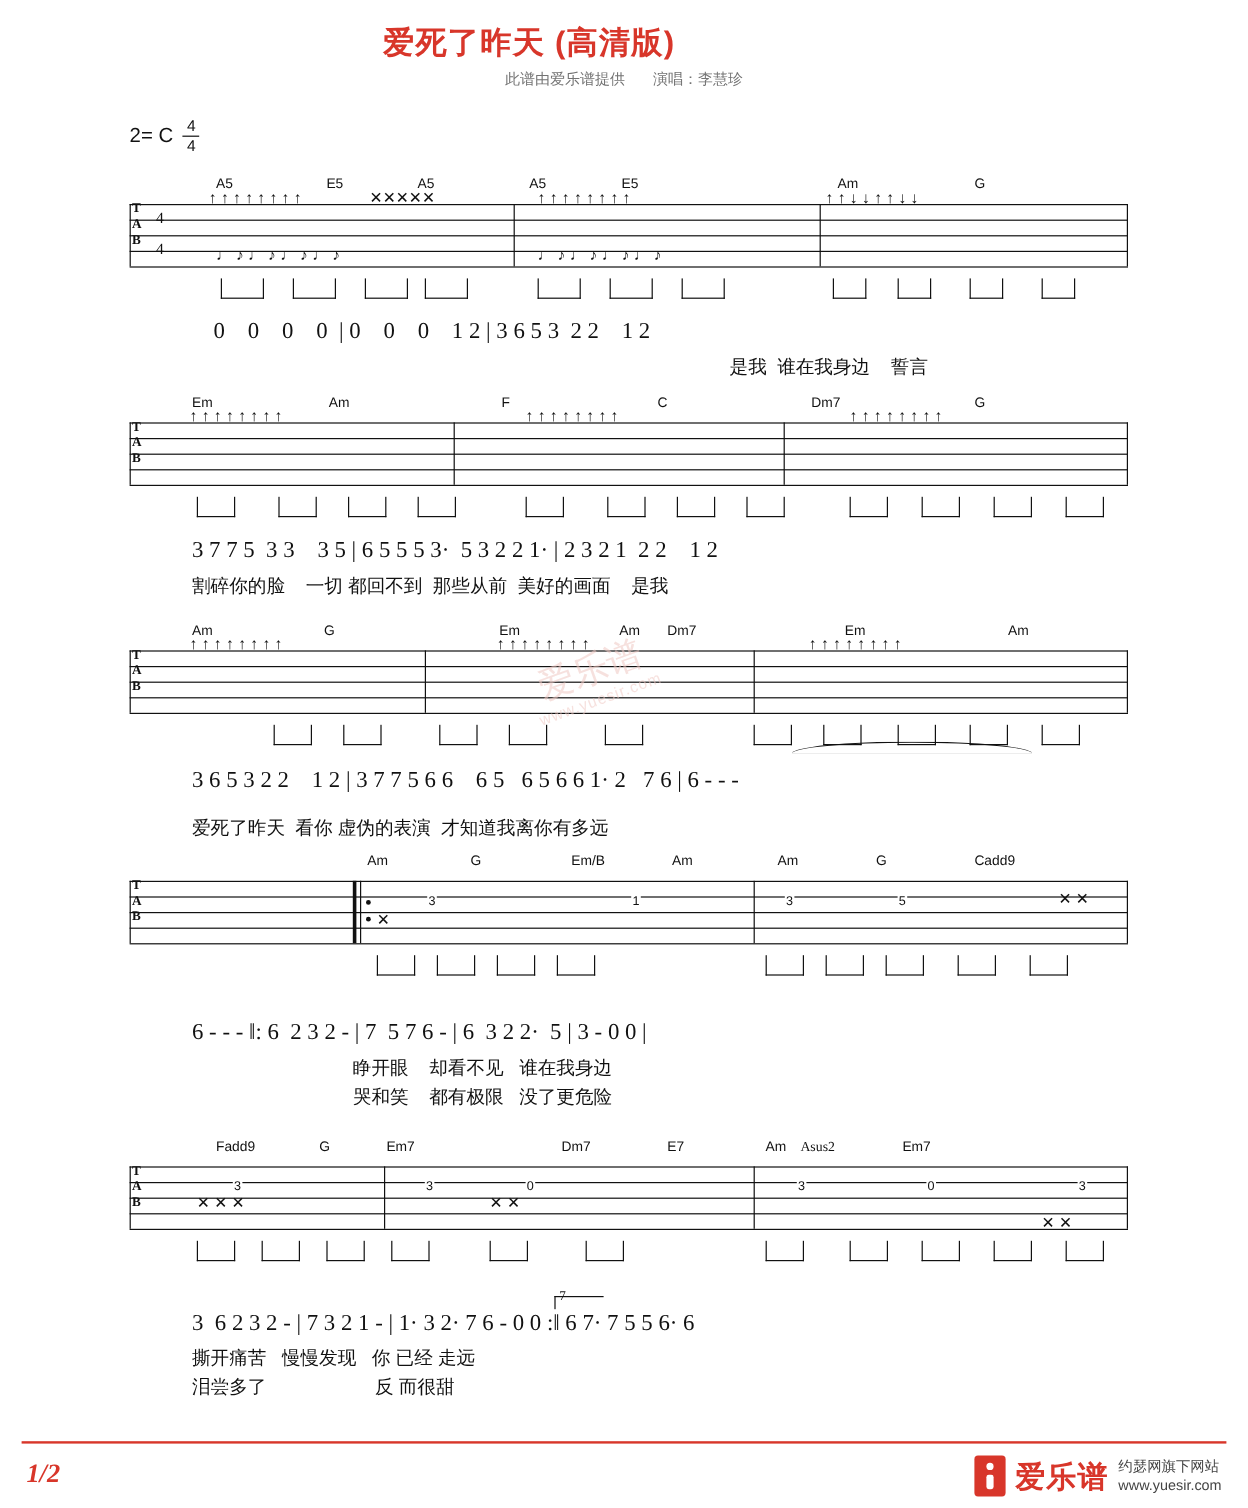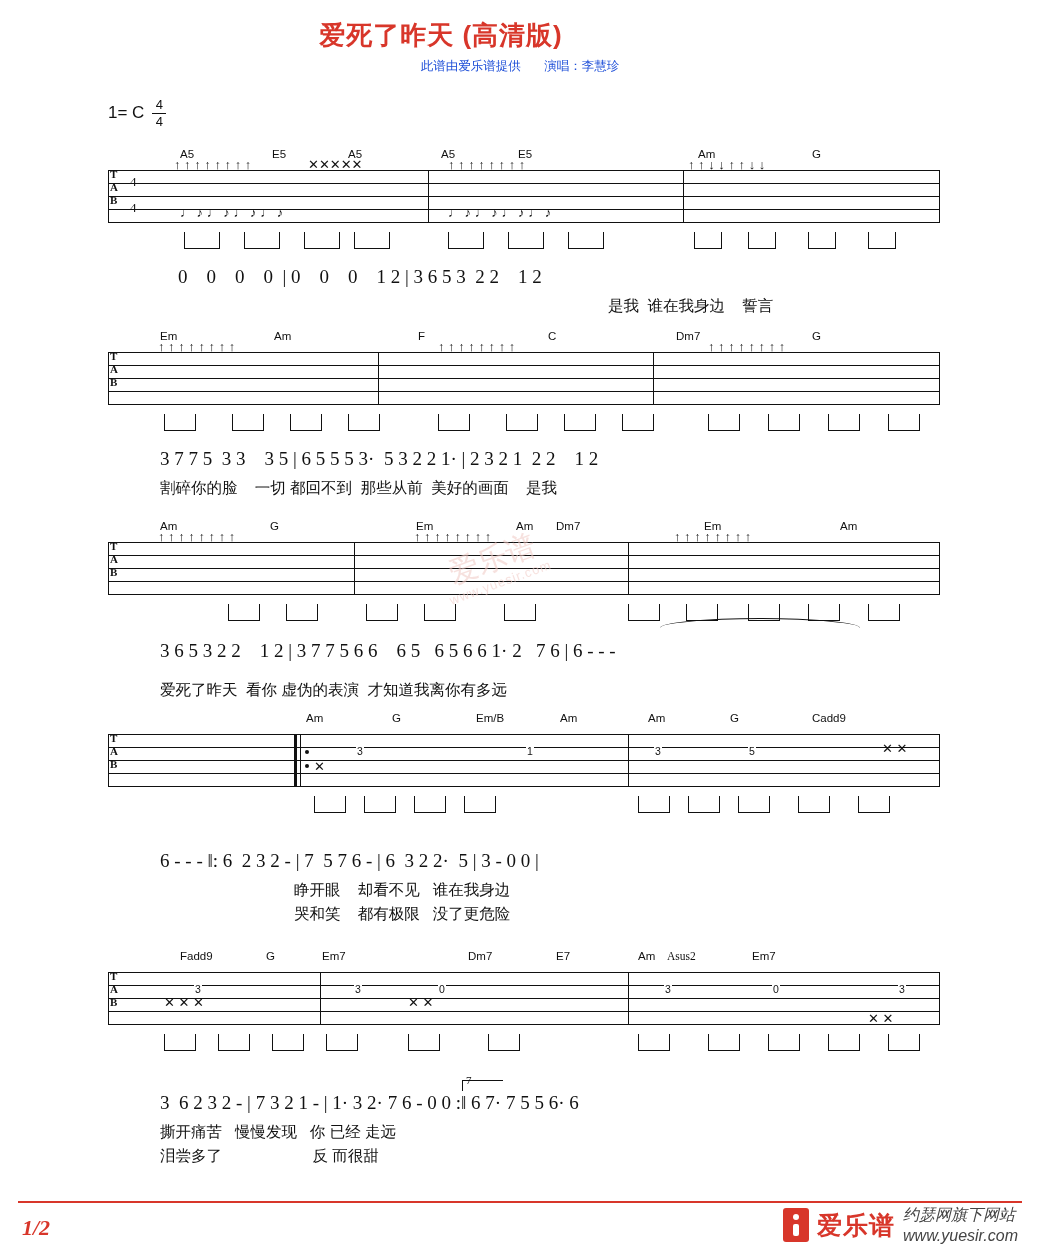--- a/index.html
+++ b/index.html
@@ -9,21 +9,21 @@
     color:#111;position:relative;overflow:hidden;
   }
   .sheet{position:absolute;inset:0;}
   
   .title{
     position:absolute;top:18px;left:0;width:882px;text-align:center;
     font-size:26px;font-weight:bold;color:#d8362a;letter-spacing:1px;
   }
   .subline{
     position:absolute;top:58px;left:0;width:1040px;text-align:center;
-    font-size:12.5px;color:#1d4ed8;
+    font-size:12.5px;color:#737373;
   }
   .subline span{margin:0 10px;}
   .keysig{
     position:absolute;left:108px;top:98px;font-size:17px;color:#111;
     display:flex;align-items:center;gap:6px;
   }
   .frac{display:inline-flex;flex-direction:column;align-items:center;
     font-size:13px;line-height:1.05;margin-left:2px;}
   .frac b{font-weight:normal;display:block;}
   .frac .bar{width:14px;height:1px;background:#111;margin:1px 0;}
@@ -70,36 +70,36 @@
   .pageno{
     position:absolute;left:22px;bottom:16px;font-size:22px;font-style:italic;
     font-weight:bold;color:#d8362a;font-family:"Liberation Serif",serif;
   }
   .footerline{position:absolute;left:18px;right:18px;bottom:54px;height:2px;background:#d8362a;}
   .brand{position:absolute;right:22px;bottom:10px;display:flex;align-items:center;gap:8px;}
   .brand .logo{width:26px;height:34px;background:#d8362a;border-radius:3px;position:relative;}
   .brand .logo::before{content:"";position:absolute;left:10px;top:6px;width:6px;height:6px;background:#fff;border-radius:50%;}
   .brand .logo::after{content:"";position:absolute;left:10px;top:16px;width:6px;height:12px;background:#fff;border-radius:2px;}
   .brand .bname{font-size:25px;color:#d8362a;font-weight:bold;letter-spacing:1px;}
-  .brand .burl{font-size:16px;color:#444;line-height:1.35;font-style:italic;}
+  .brand .burl{font-size:12px;color:#444;line-height:1.35;}
   .brand .burl b{display:block;font-weight:normal;}
 </style>
 </head>
 <body>
 
 <div class="sheet">
 
   <div class="title">爱死了昨天 (高清版)</div>
   <div class="subline">
     <span>此谱由爱乐谱提供</span>
     <span>演唱：李慧珍</span>
   </div>
 
   <div class="keysig">
-    <span>1= C</span>
+    <span>2= C</span>
     <span class="frac">
       <b>4</b>
       <span class="bar"></span>
       <b>4</b>
     </span>
   </div>
 
   <div class="system" style="top:148px;">
 
     <div class="chord" style="left:180px;top:0px;">A5</div>

